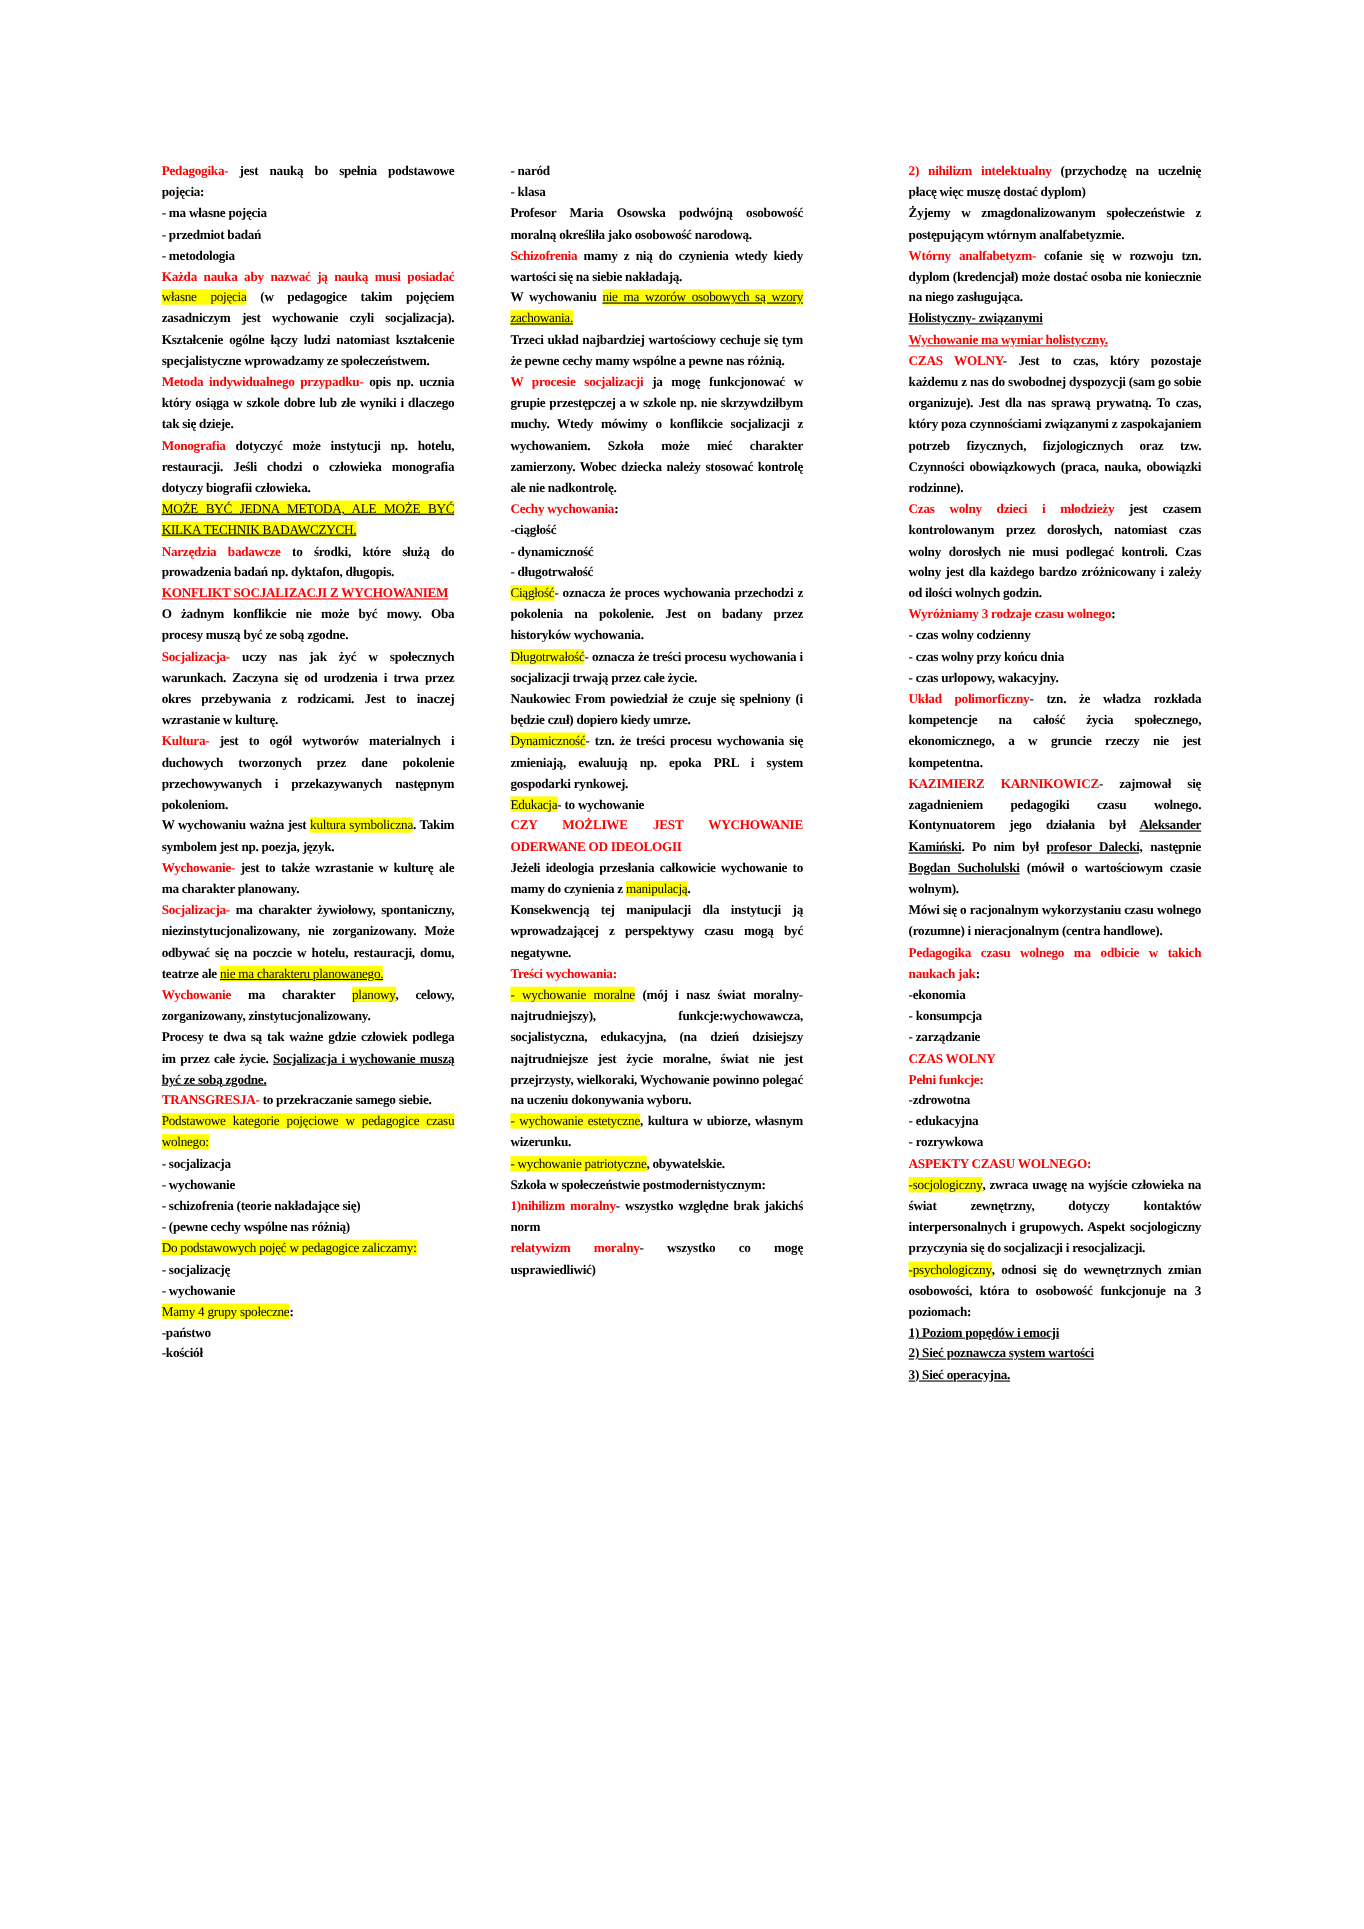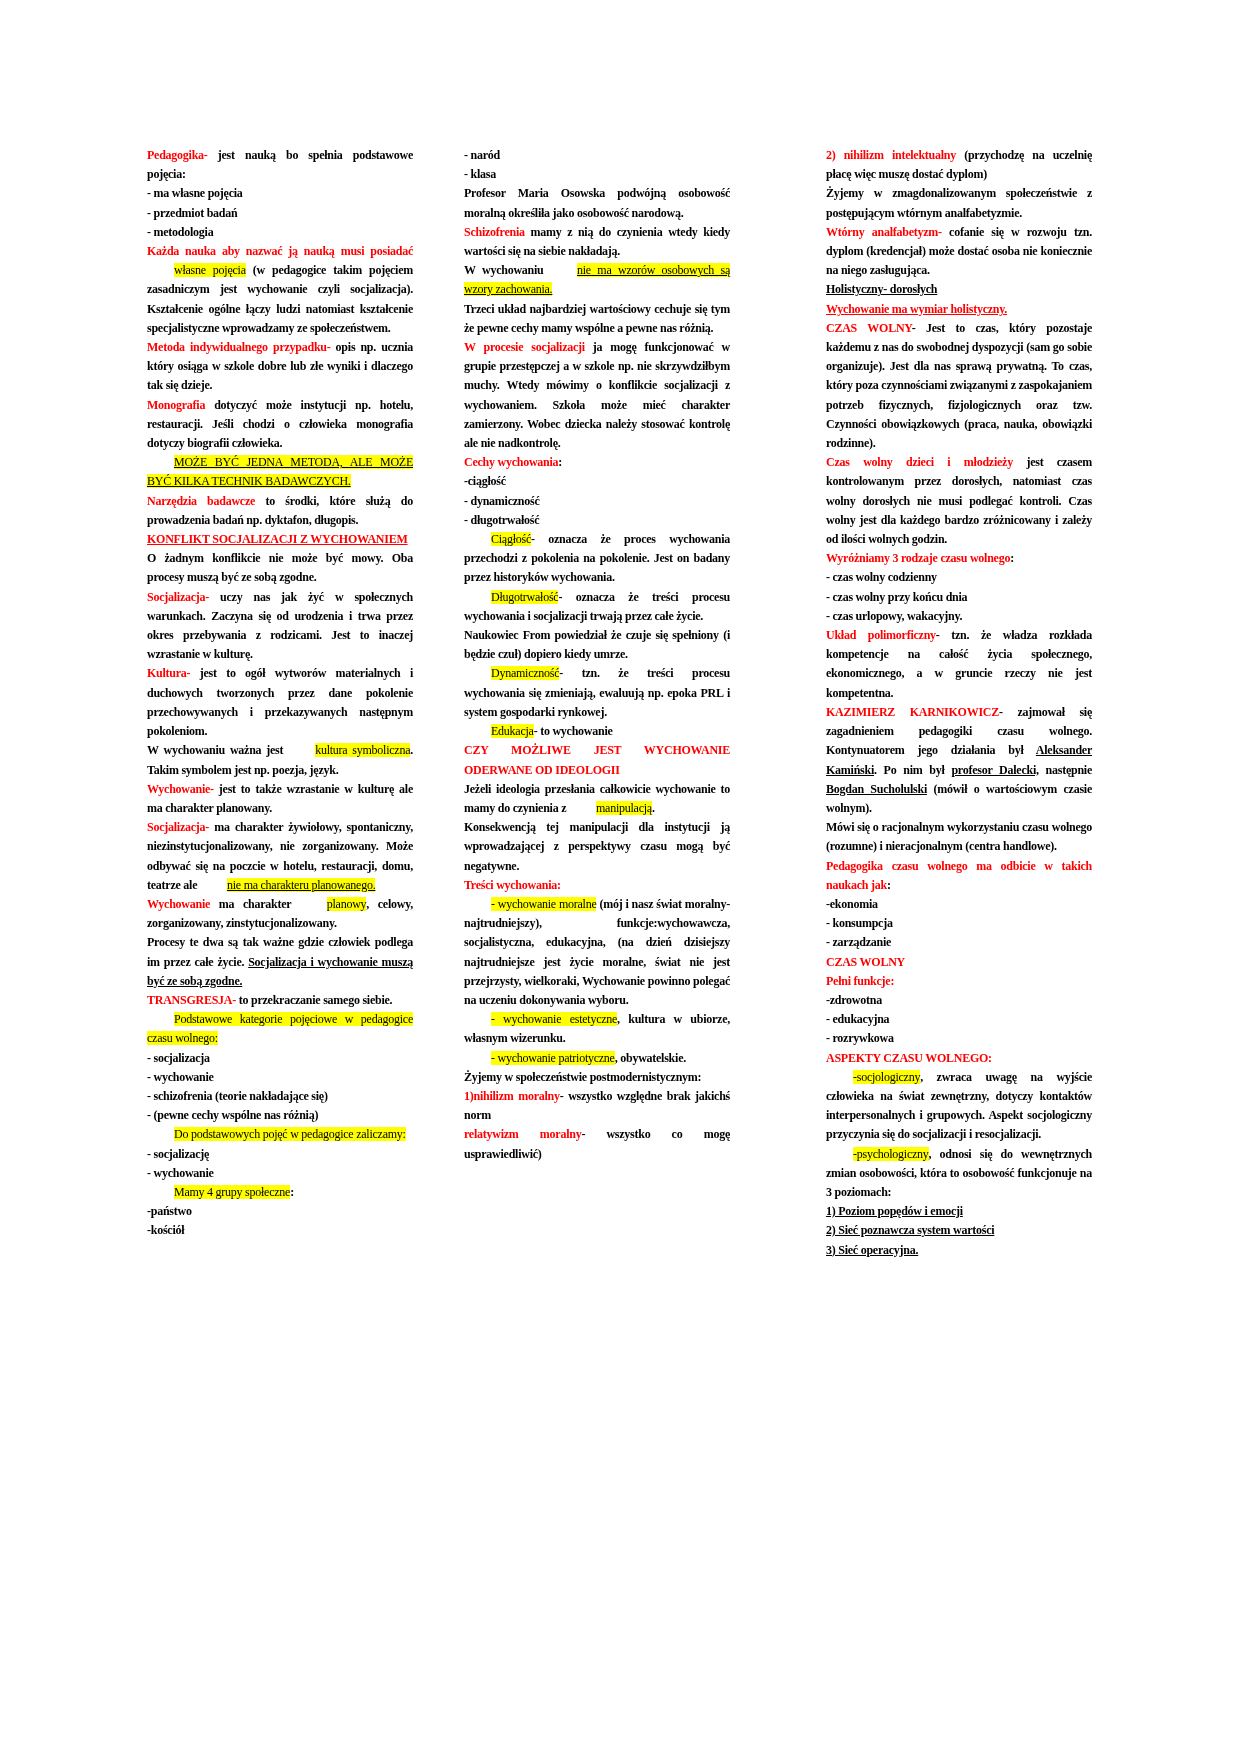--- a/index.html
+++ b/index.html
@@ -9,21 +9,21 @@
     position: absolute; top: 146px; width: 266px;
     font-family: Liberation Serif, serif;
     font-size: 12px; line-height: 19.2px; color: #000;
     text-align: justify; font-weight: bold; letter-spacing: -0.25px;
   }
   .col1 { left: 147px; }
   .col2 { left: 464px; }
   .col3 { left: 826px; }
   .p { margin: 0; }
   .red { color: #ff0000; }
-  .hl { background: #ffff00; font-weight: normal; margin-left: 27px; }
+  .hl { background: #ffff00; font-weight: normal; }
   .u { text-decoration: underline; }
 </style>
 </head>
 <body>
 
 <div class="page">
   <div class="col col1">
       <p class="p"><span class="red">Pedagogika-</span><span> jest nauką bo spełnia podstawowe pojęcia:</span></p>
       <p class="p"><span>- ma własne pojęcia</span></p>
       <p class="p"><span>- przedmiot badań</span></p>
@@ -72,29 +72,29 @@
       <p class="p"><span>Naukowiec From powiedział że czuje się spełniony (i będzie czuł) dopiero kiedy umrze.</span></p>
       <p class="p"><span class="hl">Dynamiczność</span><span>- tzn. że treści procesu wychowania się zmieniają, ewaluują np. epoka PRL i system gospodarki rynkowej.</span></p>
       <p class="p"><span class="hl">Edukacja</span><span>- to wychowanie</span></p>
       <p class="p"><span class="red">CZY MOŻLIWE JEST WYCHOWANIE ODERWANE OD IDEOLOGII</span></p>
       <p class="p"><span>Jeżeli ideologia przesłania całkowicie wychowanie to mamy do czynienia z </span><span class="hl">manipulacją</span><span>.</span></p>
       <p class="p"><span>Konsekwencją tej manipulacji dla instytucji ją wprowadzającej z perspektywy czasu mogą być negatywne.</span></p>
       <p class="p"><span class="red">Treści wychowania:</span></p>
       <p class="p"><span class="hl">- wychowanie moralne</span><span> (mój i nasz świat moralny- najtrudniejszy), funkcje:wychowawcza, socjalistyczna, edukacyjna, (na dzień dzisiejszy najtrudniejsze jest życie moralne, świat nie jest przejrzysty, wielkoraki, Wychowanie powinno polegać na uczeniu dokonywania wyboru.</span></p>
       <p class="p"><span class="hl">- wychowanie estetyczne</span><span>, kultura w ubiorze, własnym wizerunku.</span></p>
       <p class="p"><span class="hl">- wychowanie patriotyczne</span><span>, obywatelskie.</span></p>
-      <p class="p"><span>Żyjemy w społeczeństwie postmodernistycznym:</span></p>
+      <p class="p"><span>Szkoła w społeczeństwie postmodernistycznym:</span></p>
       <p class="p"><span class="red">1)nihilizm moralny</span><span>- wszystko względne brak jakichś norm</span></p>
       <p class="p"><span class="red">relatywizm moralny</span><span>- wszystko co mogę usprawiedliwić)</span></p>
     </div>
   <div class="col col3">
       <p class="p"><span class="red">2) nihilizm intelektualny</span><span> (przychodzę na uczelnię płacę więc muszę dostać dyplom)</span></p>
       <p class="p"><span>Żyjemy w zmagdonalizowanym społeczeństwie z postępującym wtórnym analfabetyzmie.</span></p>
       <p class="p"><span class="red">Wtórny analfabetyzm-</span><span> cofanie się w rozwoju tzn. dyplom (kredencjał) może dostać osoba nie koniecznie na niego zasługująca.</span></p>
-      <p class="p"><span class="u">Holistyczny- dorosłych</span></p>
+      <p class="p"><span class="u">Holistyczny- związanymi</span></p>
       <p class="p"><span class="red u">Wychowanie ma wymiar holistyczny.</span></p>
       <p class="p"><span class="red">CZAS WOLNY</span><span>- Jest to czas, który pozostaje każdemu z nas do swobodnej dyspozycji (sam go sobie organizuje). Jest dla nas sprawą prywatną. To czas, który poza czynnościami związanymi z zaspokajaniem potrzeb fizycznych, fizjologicznych oraz tzw. Czynności obowiązkowych (praca, nauka, obowiązki rodzinne).</span></p>
       <p class="p"><span class="red">Czas wolny dzieci i młodzieży</span><span> jest czasem kontrolowanym przez dorosłych, natomiast czas wolny dorosłych nie musi podlegać kontroli. Czas wolny jest dla każdego bardzo zróżnicowany i zależy od ilości wolnych godzin.</span></p>
       <p class="p"><span class="red">Wyróżniamy 3 rodzaje czasu wolnego</span><span>:</span></p>
       <p class="p"><span>- czas wolny codzienny</span></p>
       <p class="p"><span>- czas wolny przy końcu dnia</span></p>
       <p class="p"><span>- czas urlopowy, wakacyjny.</span></p>
       <p class="p"><span class="red">Układ polimorficzny</span><span>- tzn. że władza rozkłada kompetencje na całość życia społecznego, ekonomicznego, a w gruncie rzeczy nie jest kompetentna.</span></p>
       <p class="p"><span class="red">KAZIMIERZ KARNIKOWICZ</span><span>- zajmował się zagadnieniem pedagogiki czasu wolnego. Kontynuatorem jego działania był </span><span class="u">Aleksander Kamiński</span><span>. Po nim był </span><span class="u">profesor Dalecki,</span><span> następnie </span><span class="u">Bogdan Sucholulski</span><span> (mówił o wartościowym czasie wolnym).</span></p>
       <p class="p"><span>Mówi się o racjonalnym wykorzystaniu czasu wolnego (rozumne) i nieracjonalnym (centra handlowe).</span></p>

